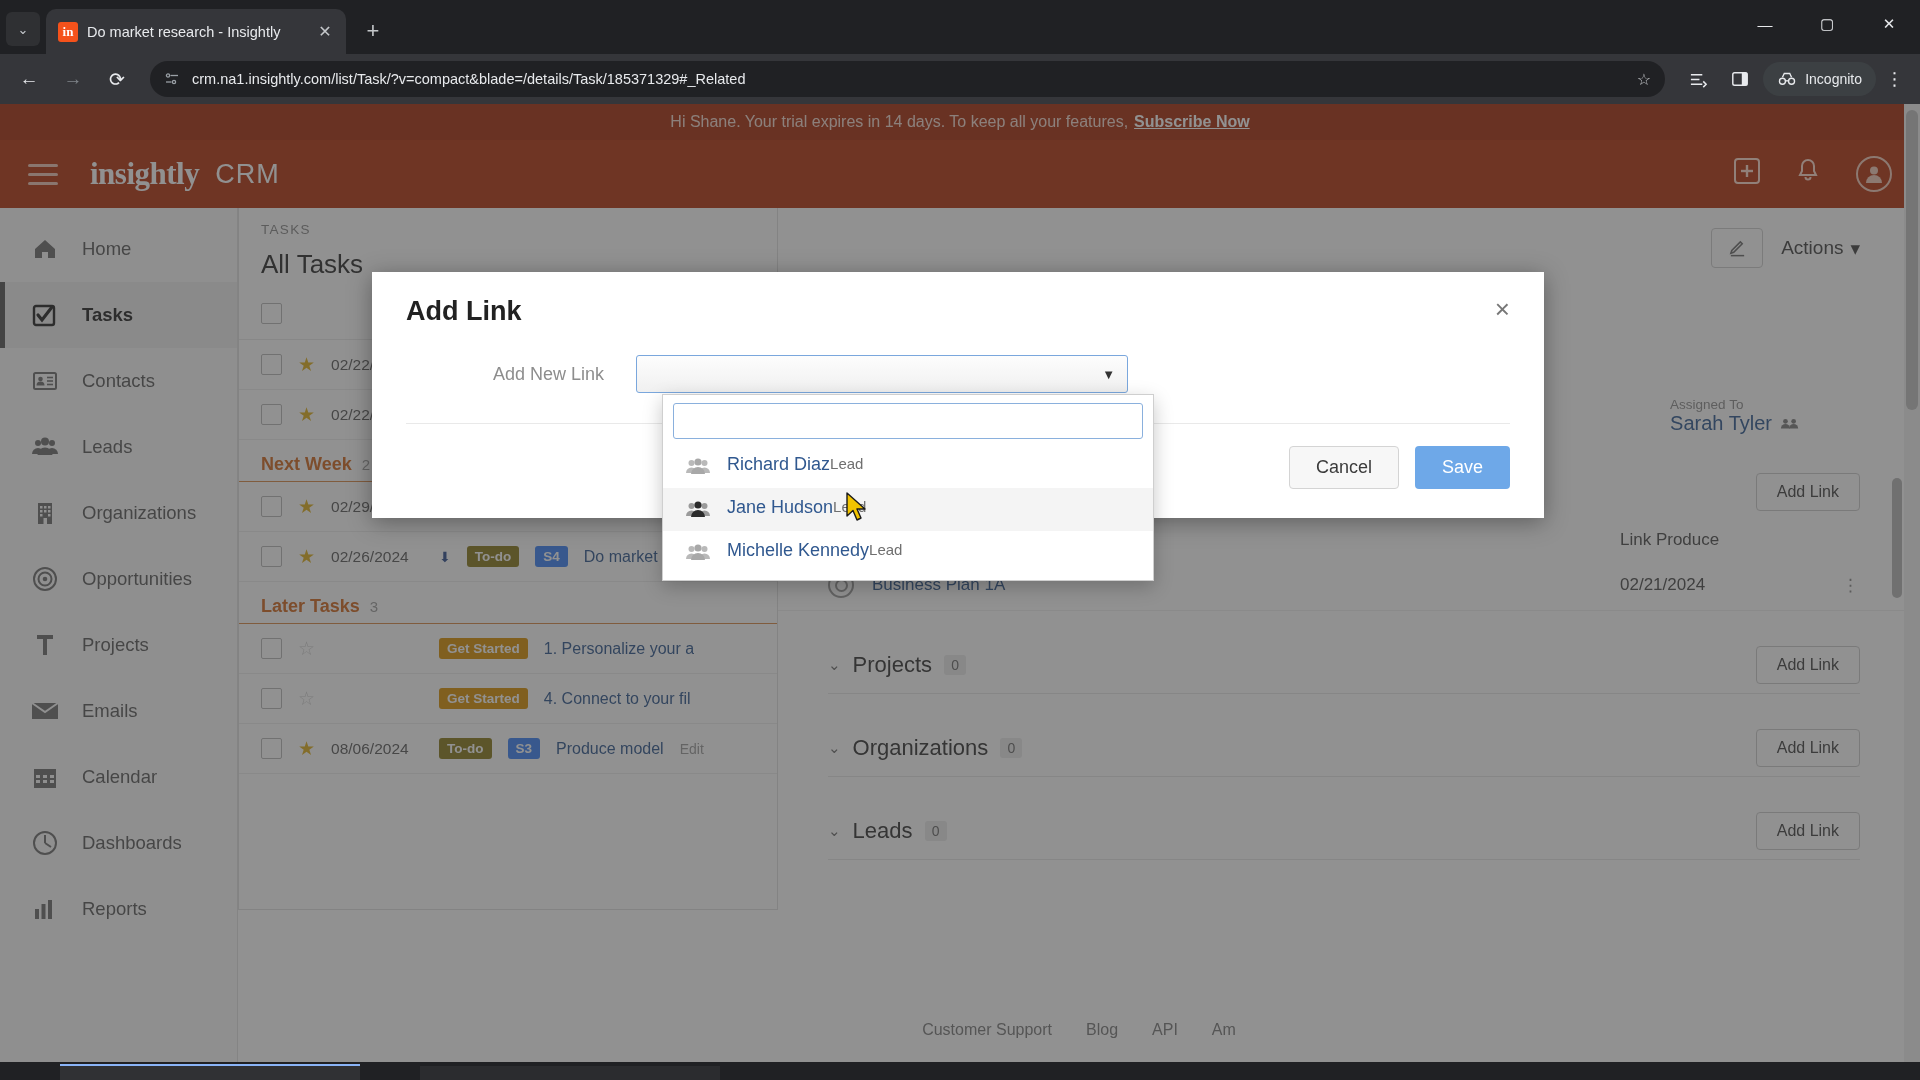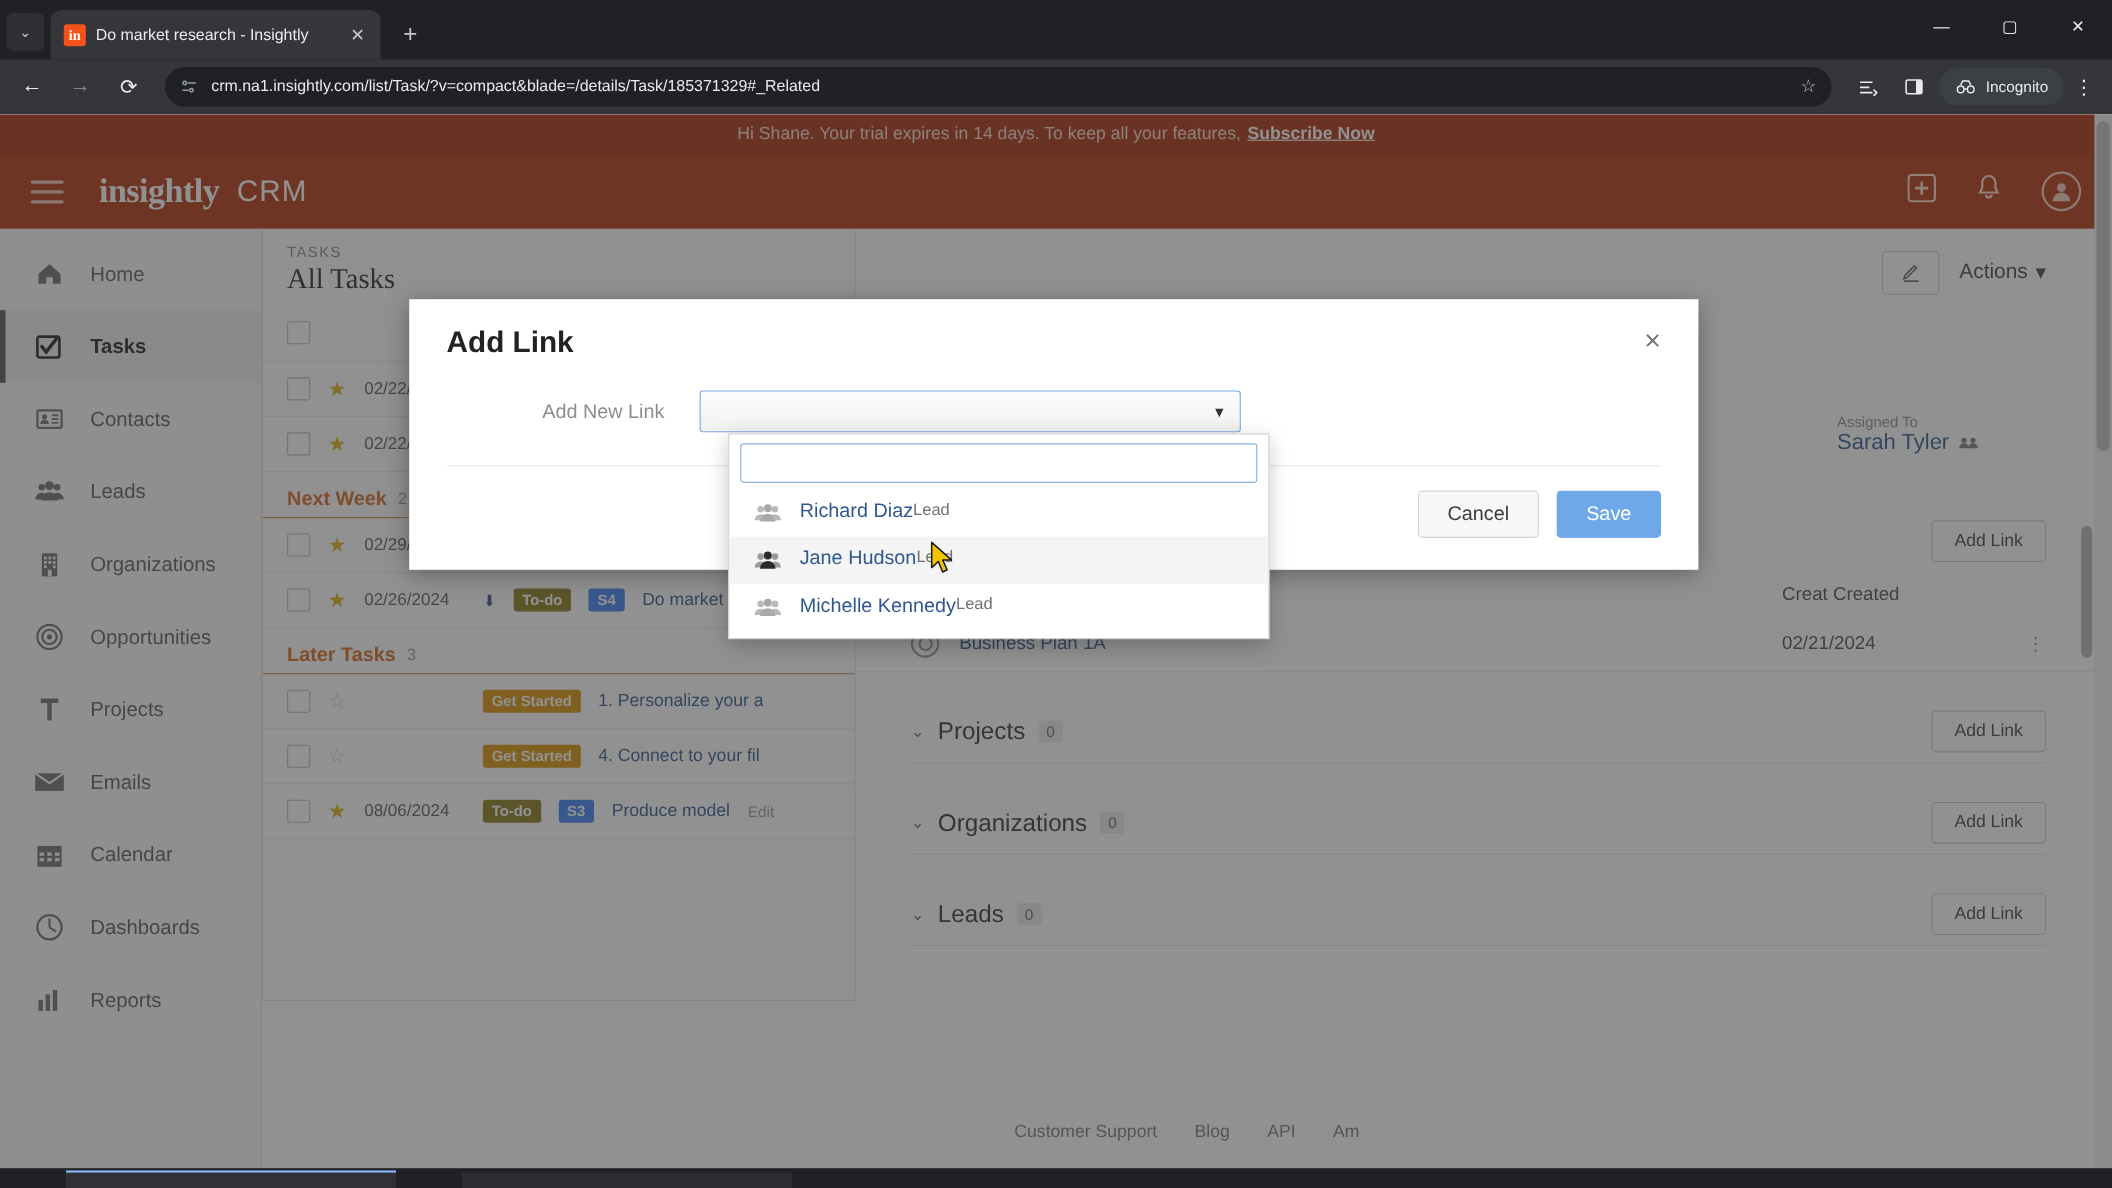--- a/index.html
+++ b/index.html
@@ -117,21 +117,21 @@
      color:#6d6d6d; }
   .side-item.active .side-ico { color: #222; }
 
   
   .listcol {
     position:absolute; left:238px; top:104px; width: 540px; bottom: 170px;
     background:#fff; border:1px solid #e0e0e0; border-top:none;
   }
   .list-head { padding: 14px 22px 8px 22px; }
   .list-kicker { font-size: 13.5px; letter-spacing: 1.3px; color:#8a8a8a; }
-  .list-title { font-size: 26px; color:#2c2c2c; margin-top: 2px; font-family: Liberation Serif, serif; }
+  .list-title { font-size: 26px; color:#2c2c2c; margin-top: 12px; }
   .list-toolbar { height: 52px; border-bottom:1px solid #e8e8e8; display:flex; align-items:center;
       padding-left: 22px; }
   .cbox { width: 21px; height: 21px; border: 1.6px solid #b9b9b9; border-radius:2px; background:#fff;}
   .grp-head {
     padding: 14px 22px 6px 22px; color:#d2681f; font-size: 18px; font-weight: bold;
     border-bottom: 1.5px solid #d98a48; display:flex; align-items:center; gap: 10px;
   }
   .grp-count { color:#9d9d9d; font-size: 15px; font-weight: normal; }
   .task-row {
     height: 50px; display:flex; align-items:center; gap: 16px; padding: 0 22px;
@@ -156,21 +156,21 @@
   .blade {
     position:absolute; left: 778px; top:104px; right: 0; bottom: 0; background:#fff;
   }
   .blade-top { height: 80px; display:flex; align-items:center; justify-content:flex-end;
      gap: 18px; padding-right: 60px; }
   .pencil-btn { width: 52px; height: 40px; border:1px solid #cfcfcf; border-radius:4px;
      background:#fff; display:flex; align-items:center; justify-content:center; color:#6a6a6a;
      font-size: 17px;}
   .actions-btn { font-size: 19px; color:#444; display:flex; align-items:center; gap:7px; }
   .assigned-wrap { position:absolute; right: 120px; top: 168px; text-align:left; }
-  .assigned-label { font-size: 13.5px; color:#8e8e8e; }
+  .assigned-label { font-size: 13.5px; color:#8e8e8e;margin-top:21px; }
   .assigned-val { font-size: 20px; color:#2f5a92; display:flex; align-items:center; gap:8px; }
 
   .sec-row {
     display:flex; align-items:center; padding: 0 60px 0 50px; height: 56px;
   }
   .sec-title { font-size: 22px; color:#333; display:flex; align-items:center; gap: 12px; }
   .chev { color:#6b6b6b; font-size: 15px; }
   .badge-count {
     background:#ebebeb; color:#6a6a6a; font-size: 14px; border-radius:3px; padding: 2px 7px;
     min-width: 22px; text-align:center;
@@ -600,21 +600,21 @@
           </div>
         </div>
 
         <div style="height:176px"></div>
         <div class="sec-row">
           <div class="sec-title" style="visibility:hidden">Links</div>
           <button class="addlink-btn">Add Link</button>
         </div>
         <div class="tbl-head">
           <div class="col-name"></div>
-          <div class="col-created">Creat Created</div>
+          <div class="col-created">Link Produce</div>
           <div class="col-kebab"></div>
         </div>
         <div class="tbl-row">
           <div class="col-name">
             <span class="target-ico"></span>
             <span class="link-name">Business Plan 1A</span>
           </div>
           <div class="col-created">02/21/2024</div>
           <div class="col-kebab">⋮</div>
         </div>

